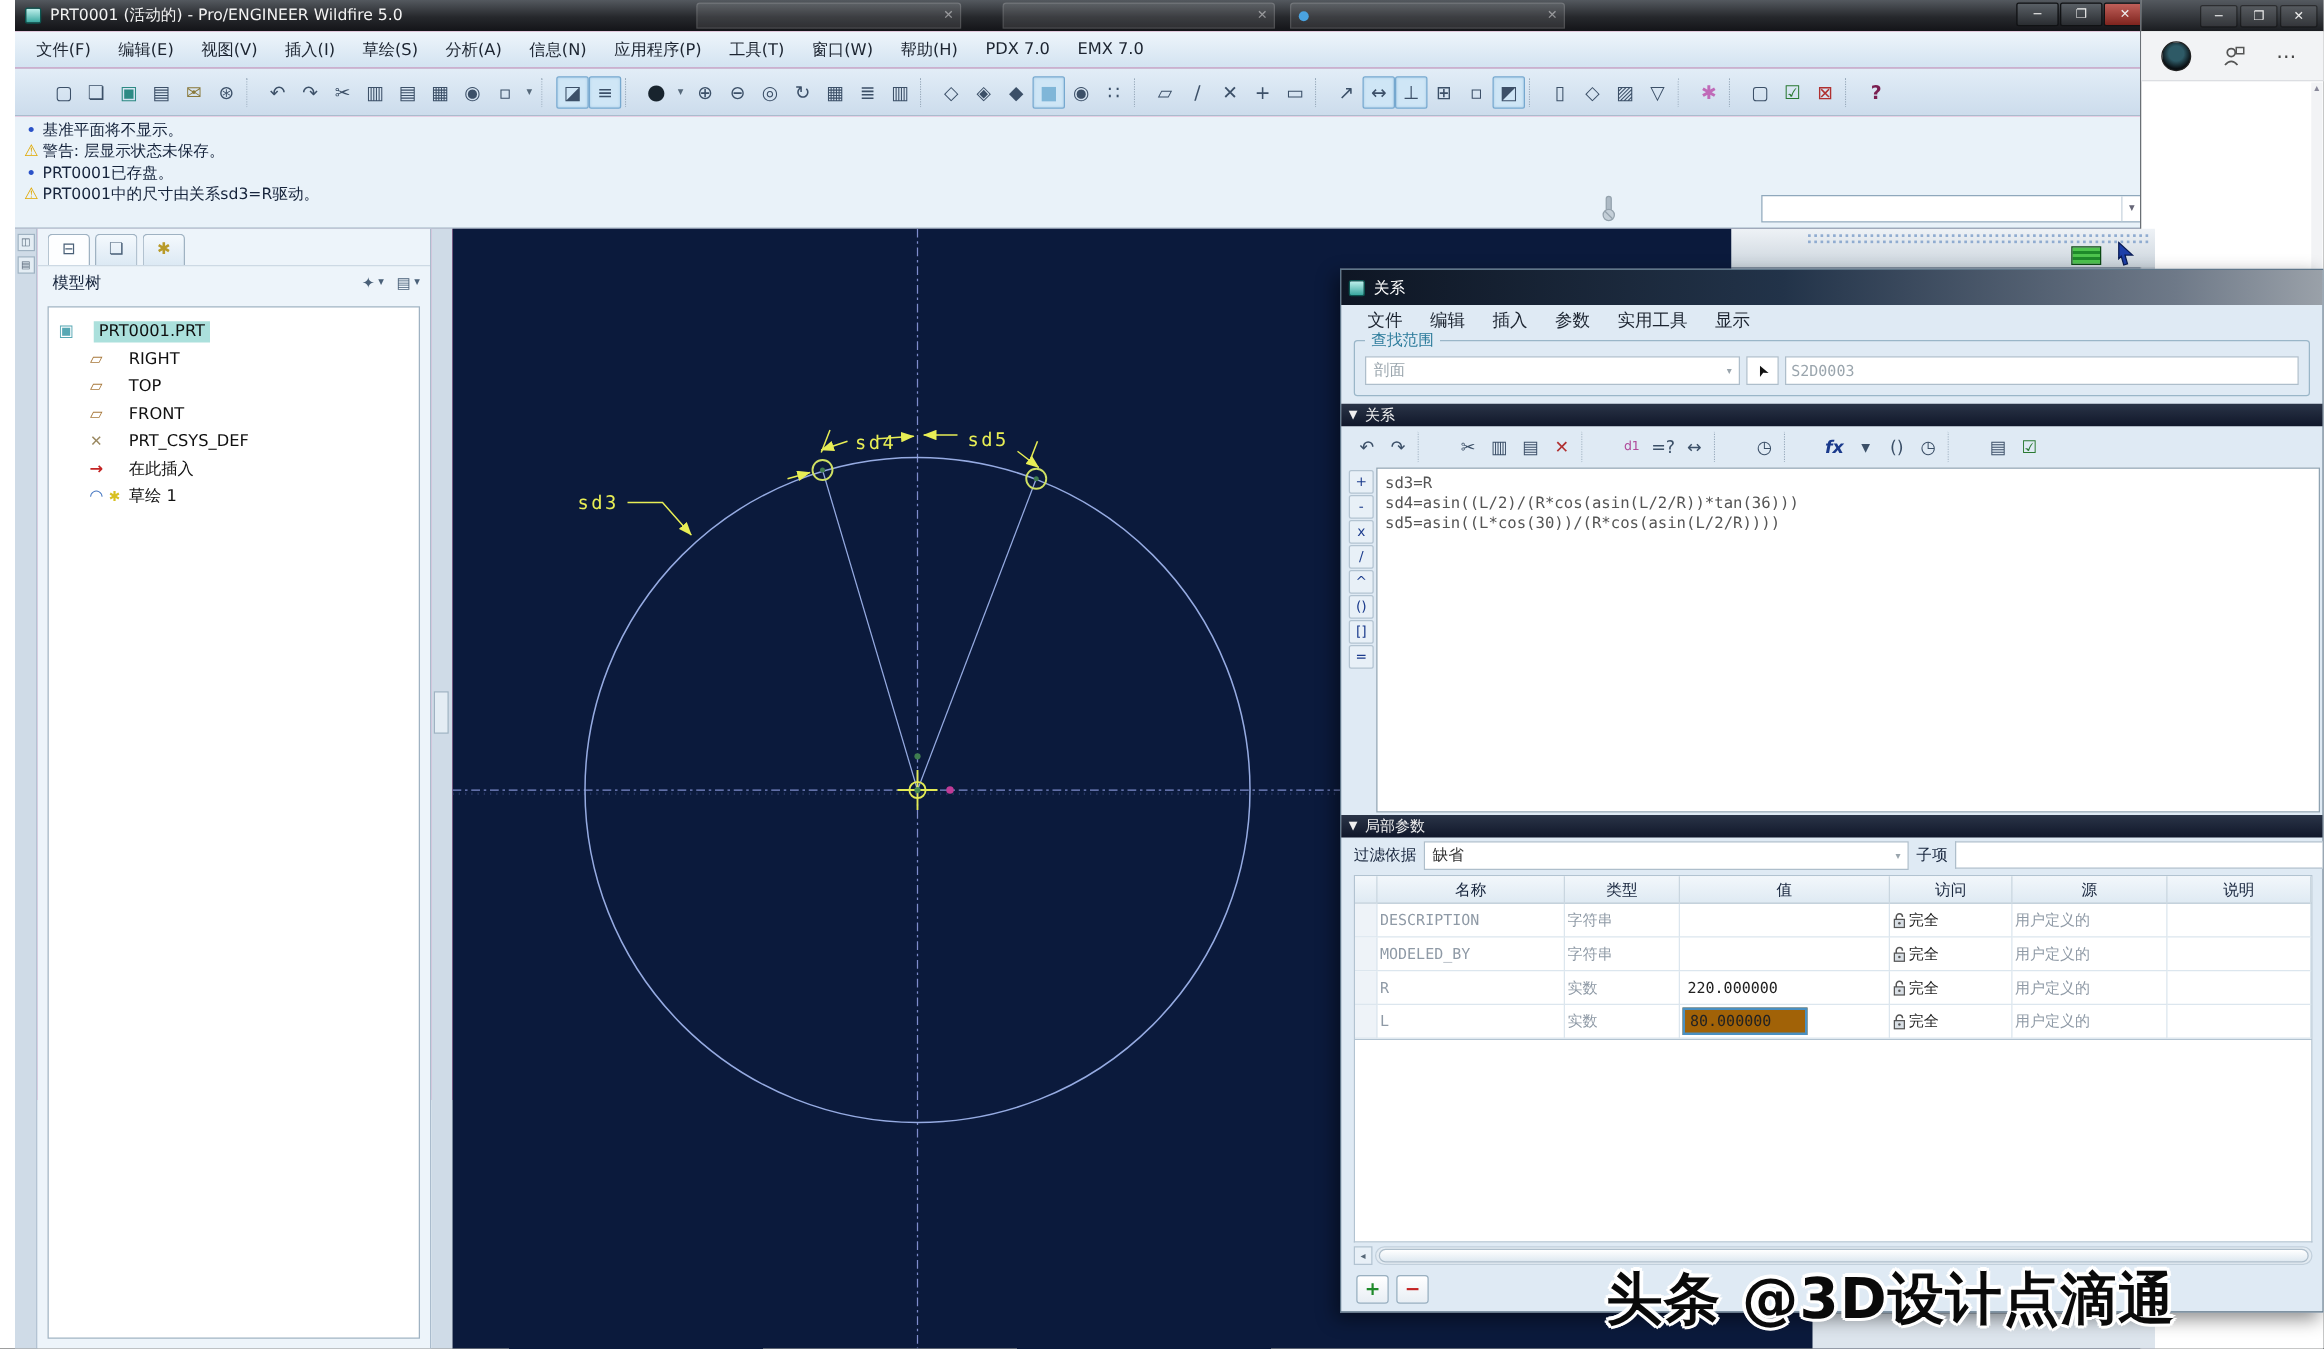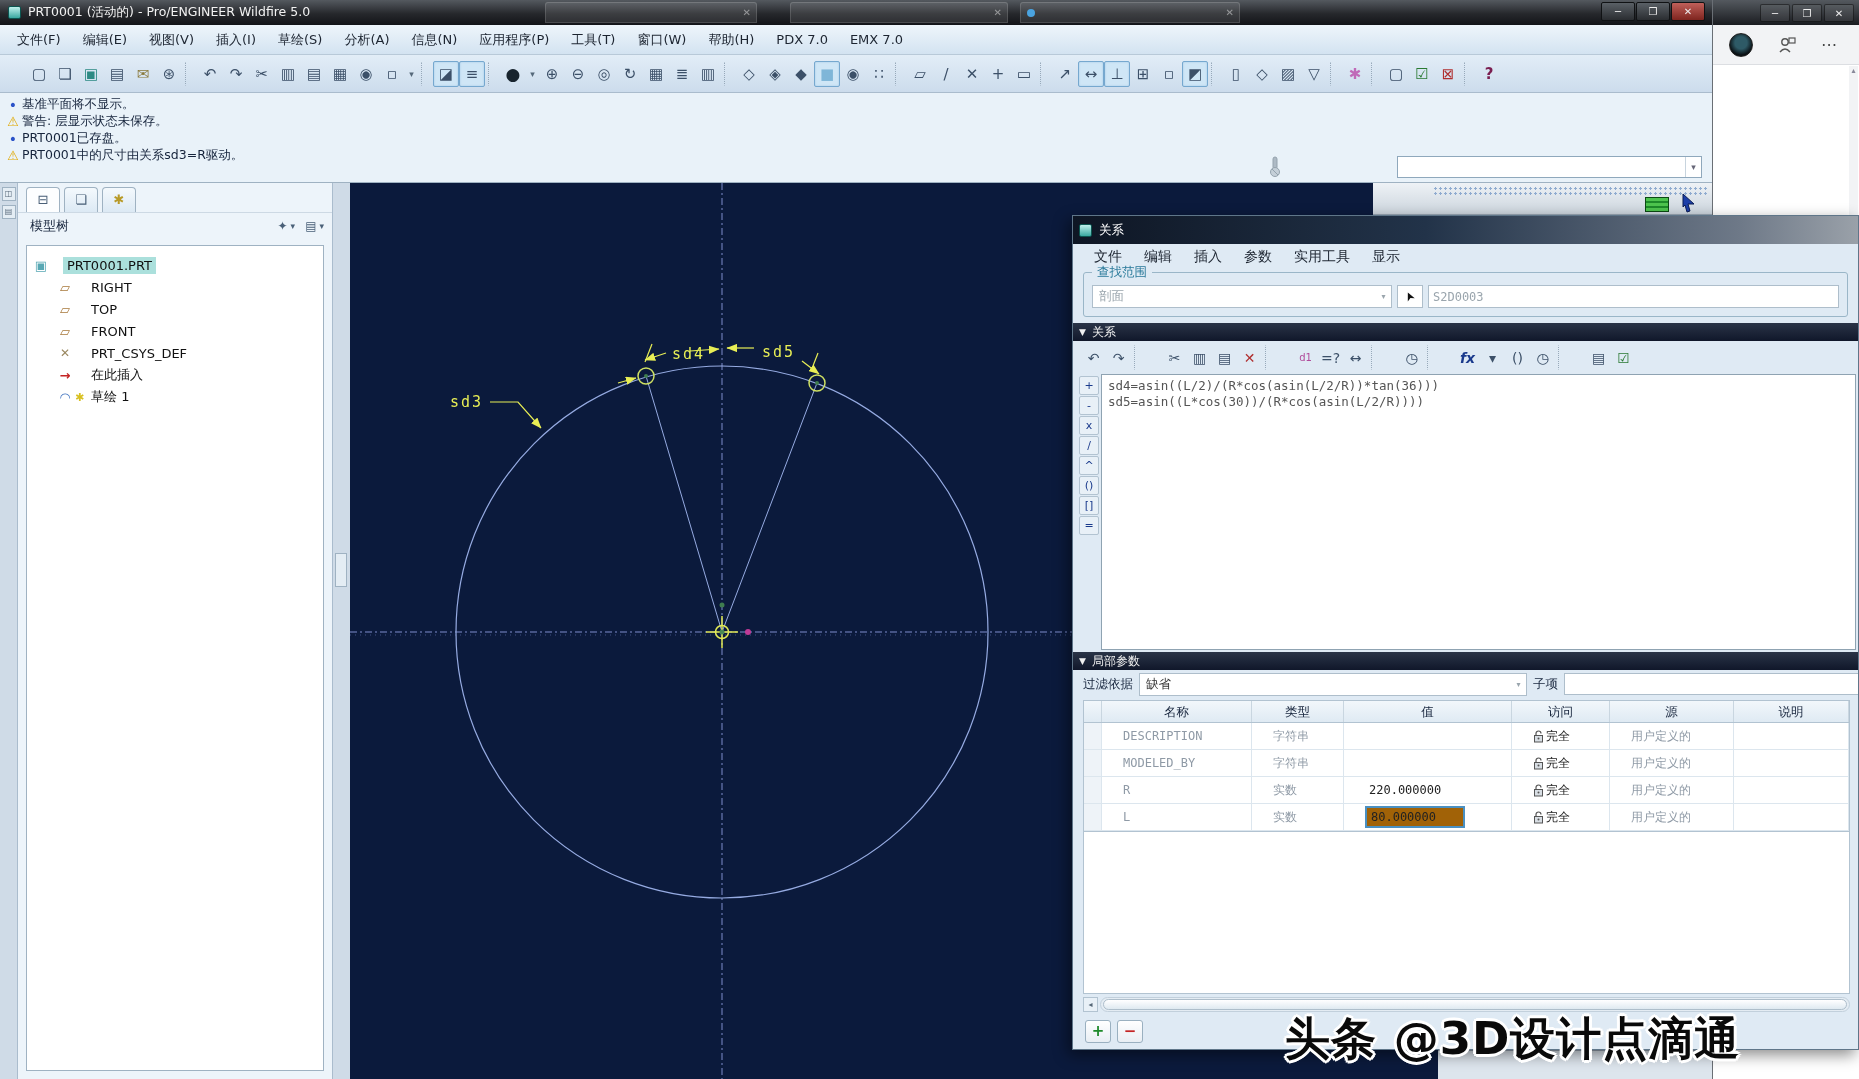--- a/index.html
+++ b/index.html
@@ -3,21 +3,21 @@
 <meta charset="utf-8">
 <style>
   * { margin:0; padding:0; box-sizing:border-box; }
   html,body { background:#222; }
   .screen {
     position:relative; width:1859px; height:1079px; overflow:hidden;
     background:#fff; font-family:"DejaVu Sans","Liberation Sans",sans-serif;
     font-size:13px; color:#222; user-select:none;
   }
   
-  .proe { position:absolute; left:0; top:0; width:1712px; height:880px; background:#ec4899; }
+  .proe { position:absolute; left:12px; top:0; width:1712px; height:880px; background:#ec4899; }
   .titlebar {
     position:absolute; left:0; top:0; width:100%; height:25px;
     background:linear-gradient(#54595f,#26282c 55%,#131418);
     display:flex; align-items:center; color:#f2f2f2; font-size:12.5px;
   }
   .app-icon { width:13px; height:13px; margin:0 7px 0 8px; background:linear-gradient(#bff0ec,#3aa8a0); border:1px solid #0c5550; border-radius:2px; }
   .ghost-tab { position:absolute; top:2px; height:21px; background:rgba(255,255,255,0.10); border:1px solid rgba(255,255,255,0.14); border-radius:3px 3px 0 0; color:rgba(255,255,255,0.45); font-size:10px; }
   .ghost-tab .gx { position:absolute; right:5px; top:4px; }
   .ghost-dot { position:absolute; left:6px; top:6px; width:8px; height:8px; border-radius:50%; background:#4aa3e0; }
   .win-controls { position:absolute; right:7px; top:2px; display:flex; }
@@ -119,21 +119,21 @@
   .op-btn[data-group="b"] { margin-top:0; }
   .code-area { flex:1; background:#fff; border:1px solid #8fa3b2; padding:3px 6px; font-family:"DejaVu Sans Mono","Liberation Mono",monospace; font-size:12.5px; color:#555; overflow:hidden; }
   .code-line { height:16px; white-space:pre; }
   .filter-row { height:28px; display:flex; align-items:center; gap:6px; padding:0 0 0 10px; flex:0 0 auto; font-size:12.5px; color:#16243c; }
   .filter-combo { width:388px; color:#333; }
   .subitem-field { flex:1; height:22px; background:#fff; border:1px solid #aebecb; border-right:none; }
   .ptable { margin:2px 8px 0 10px; flex:0 0 auto; border:1px solid #b2c3d1; background:#fff; }
   .trow { display:grid; grid-template-columns:18px 150px 92px 168px 98px 124px 1fr; }
   .thead { background:linear-gradient(#f2f7fb,#dfeaf3); border-bottom:1px solid #b2c3d1; }
   .th { height:21px; line-height:21px; text-align:center; font-size:12.5px; color:#16243c; border-right:1px solid #c9d6e0; }
-  .td { height:27px; display:flex; align-items:center; padding-left:21px; font-size:12px; border-right:1px solid #dce6ee; border-bottom:1px solid #dce6ee; font-family:"DejaVu Sans Mono","Liberation Mono",monospace; color:#8f9aa6; overflow:hidden; }
+  .td { height:27px; display:flex; align-items:center; padding-left:2px; font-size:12px; border-right:1px solid #dce6ee; border-bottom:1px solid #dce6ee; font-family:"DejaVu Sans Mono","Liberation Mono",monospace; color:#8f9aa6; overflow:hidden; }
   .td.handle { background:#eef3f8; padding:0; }
   .td.c-type, .td.c-source { font-family:"DejaVu Sans","Liberation Sans",sans-serif; }
   .td.c-value { color:#222; }
   .td.c-access { font-family:"DejaVu Sans","Liberation Sans",sans-serif; color:#222; gap:2px; }
   .val-box { padding:2px 4px; }
   .td[data-editing="true"] .val-box { background:#a16207; border:2px solid #4a90c2; min-width:100px; }
   .tfill { flex:1 1 auto; background:#fff; margin:0 8px 0 10px; border:1px solid #b2c3d1; border-top:none; }
   .hscroll { height:17px; margin:2px 8px 0 10px; display:flex; align-items:center; gap:2px; flex:0 0 auto; }
   .hs-btn { width:15px; height:15px; background:#e8f0f7; border:1px solid #b2c3d1; font-size:8px; color:#567; text-align:center; line-height:13px; }
   .hs-track { flex:1; height:15px; background:#e4ecf3; border:1px solid #c2d0dc; border-radius:8px; position:relative; }
@@ -505,20 +505,21 @@
           <span class="op-btn" data-name="operator-button" data-group="a">x</span>
           <span class="op-btn" data-name="operator-button" data-group="a">/</span>
           <span class="op-btn" data-name="operator-button" data-group="a">^</span>
           <span class="op-btn" data-name="operator-button" data-group="b">()</span>
           <span class="op-btn" data-name="operator-button" data-group="b">[]</span>
           <span class="op-btn" data-name="operator-button" data-group="c">=</span>
         </div>
       <div class="code-area" data-name="relations-code-area">
         <div>
 
+        <div class="code-line" data-name="relation-line">sd3=R</div>
             <div class="code-line" data-name="relation-line">sd4=asin((L/2)/(R*cos(asin(L/2/R))*tan(36)))</div>
             <div class="code-line" data-name="relation-line">sd5=asin((L*cos(30))/(R*cos(asin(L/2/R))))</div>
           </div>
       </div>
     </div>
 
     <div class="sect-bar" data-name="local-params-section-header">
       <span class="tri" data-name="collapse-icon">▼</span>
       <span data-name="local-params-section-label">局部参数</span>
     </div>

